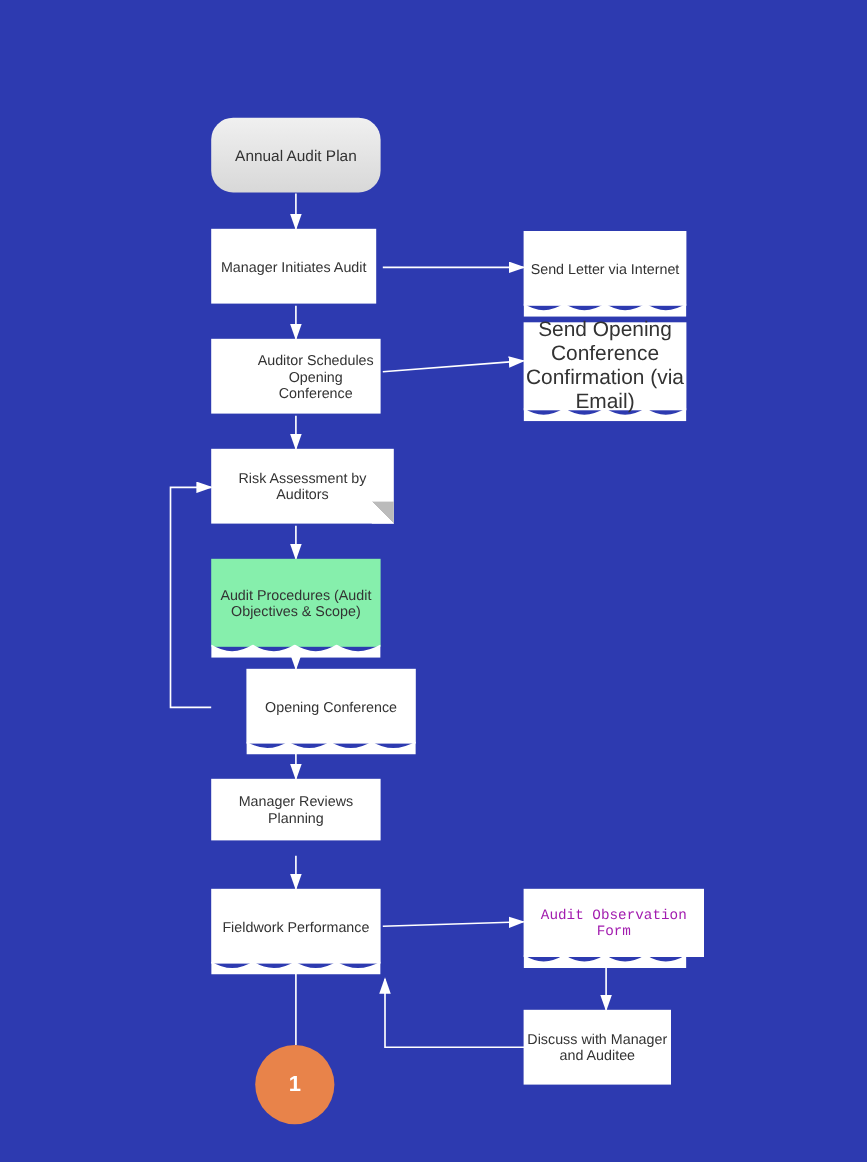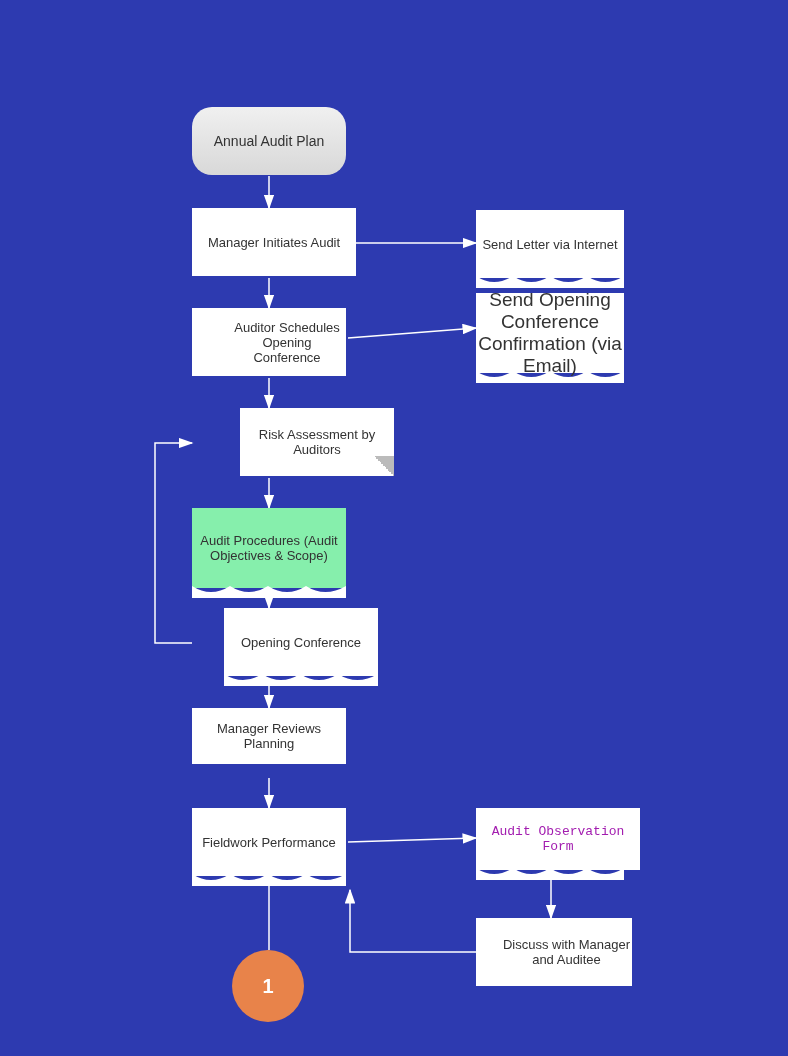--- a/index.html
+++ b/index.html
@@ -131,29 +131,29 @@
     <polyline points="480,952 350,952 350,890" fill="none" stroke="white" stroke-width="1.5" marker-end="url(#arrowhead)"></polyline>
 
     <line x1="269" y1="878" x2="269" y2="950" stroke="white" stroke-width="1.5"></line>
 
   </svg>
 
   <div class="node-rounded" style="left:192px; top:107px; width:154px; height:68px;">
     <span>Annual Audit Plan</span>
   </div>
 
-  <div class="node-rect" style="left:192px; top:208px; width:164px; height:68px;">
+  <div class="node-rect" style="left:192px; top:208px; width:150px; height:68px;">
     <span>Manager Initiates Audit</span>
   </div>
 
   <div class="node-rect" style="left:192px; top:308px; width:154px; height:68px;padding-left:36px;">
     <span>Auditor Schedules Opening Conference</span>
   </div>
 
-  <div class="node-folded" style="left:192px; top:408px; width:154px; height:68px;margin-left:48px;">
+  <div class="node-folded" style="left:192px; top:408px; width:166px; height:68px;">
     <span>Risk Assessment by Auditors</span>
   </div>
 
   <div style="position:absolute; left:192px; top:508px; width:154px; height:80px; background:#86efac; display:flex; align-items:center; justify-content:center; text-align:center; font-size:13px; color:#333; font-weight:500; overflow:visible;">
     <span>Audit Procedures (Audit Objectives &amp; Scope)</span>
     <svg style="position:absolute;bottom:-10px;left:0;width:154px;height:12px;" viewBox="0 0 154 12" preserveAspectRatio="none">
       <path d="M0,0 Q19,12 38,0 Q57,12 76,0 Q95,12 114,0 Q133,12 154,0 L154,12 L0,12 Z" fill="white"></path>
     </svg>
   </div>
 
@@ -189,21 +189,21 @@
     </svg>
   </div>
 
   <div style="position:absolute; left:476px; top:808px; width:164px; height:62px; background:white; display:flex; align-items:center; justify-content:center; text-align:center; font-size:13px; color:#a21caf; font-weight:500; overflow:visible;font-family:Liberation Mono, monospace;">
     <span>Audit Observation Form</span>
     <svg style="position:absolute;bottom:-10px;left:0;width:148px;height:12px;" viewBox="0 0 148 12" preserveAspectRatio="none">
       <path d="M0,0 Q18,12 37,0 Q55,12 74,0 Q92,12 111,0 Q129,12 148,0 L148,12 L0,12 Z" fill="white"></path>
     </svg>
   </div>
 
-  <div class="node-rect" style="left:476px; top:918px; width:156px; height:68px;padding-left:25px;">
+  <div class="node-rect" style="left:476px; top:918px; width:134px; height:68px;">
     <span>Discuss with Manager and Auditee</span>
   </div>
 
   <div class="node-circle" style="left:232px; top:950px; width:72px; height:72px;">
     <span>1</span>
   </div>
 
 </div>
 
 </body></html>

